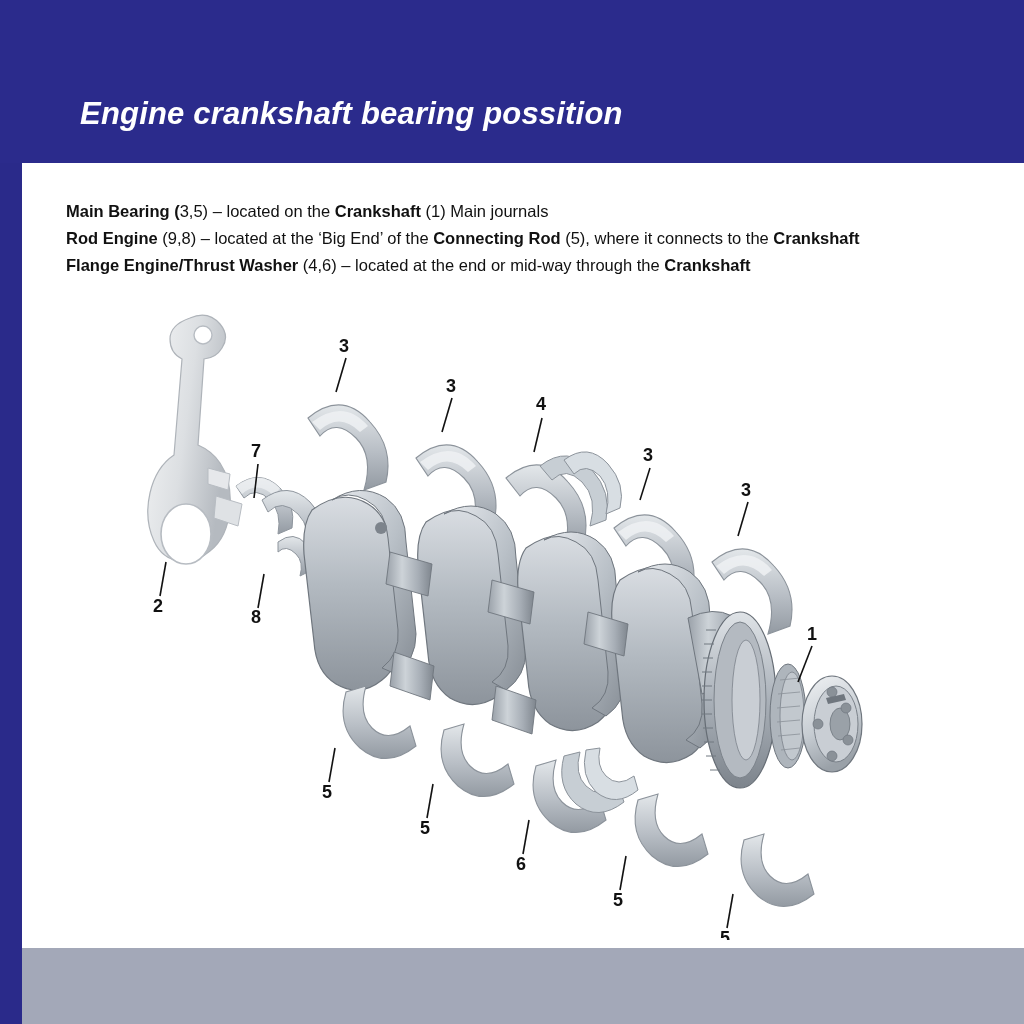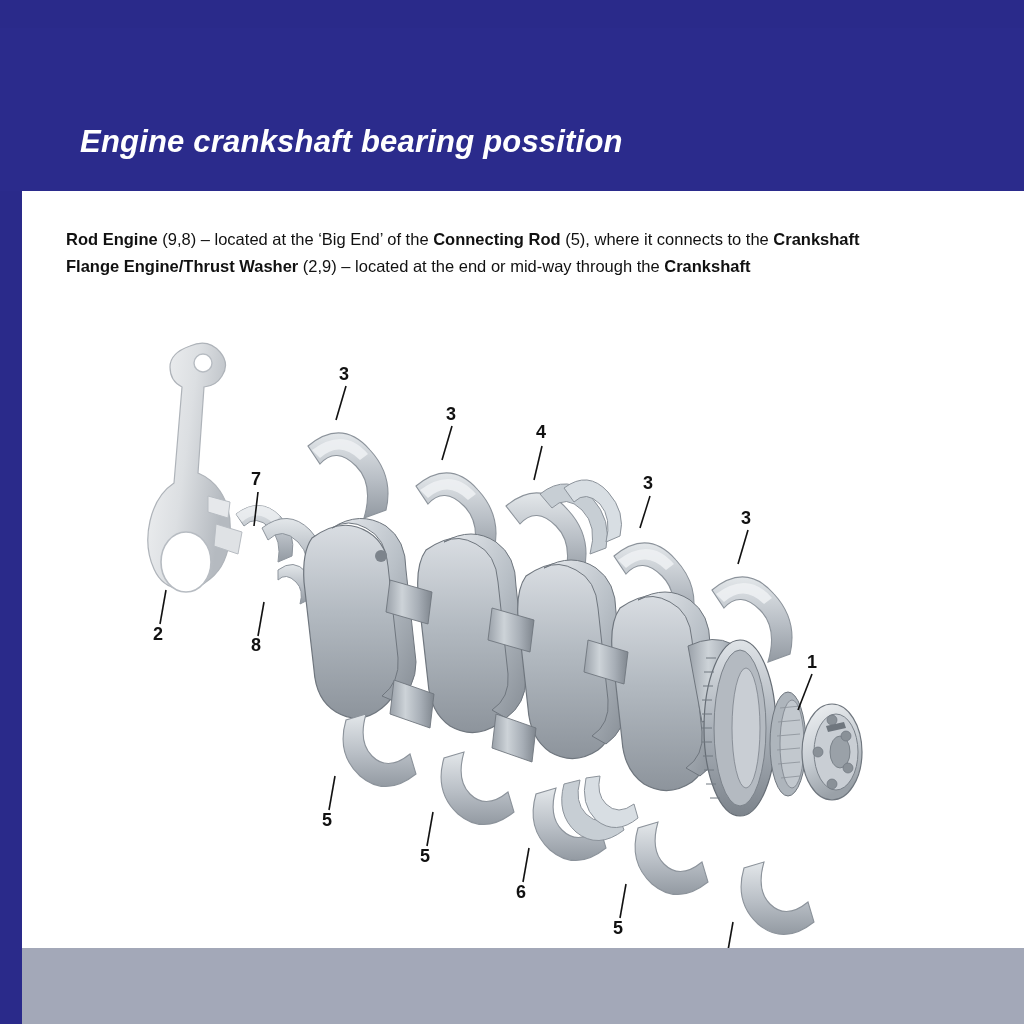--- a/index.html
+++ b/index.html
@@ -11,21 +11,20 @@
     width: 1024px;
     height: 1024px;
     font-family: "Liberation Sans", sans-serif;
     position: relative;
     overflow: hidden;
   }
   .page {
     position: absolute;
     inset: 0;
     background: #ffffff;
-    margin-top: 28px;
   }
   
   .left-strip {
     position: absolute;
     left: 0;
     top: 0;
     width: 22px;
     height: 1024px;
     background: #2a2a8a;
   }
@@ -103,22 +102,23 @@
 
 <div class="page">
 
   <div class="left-strip"></div>
 
   <div class="header">
     <div class="header-title">Engine crankshaft bearing possition</div>
   </div>
 
   <div class="textblock">
+    <div class="textline"><span class="b">Main Bearing (</span><span>3,5) – located on the </span><span class="b">Crankshaft</span><span> (1) Main journals</span></div>
     <div class="textline"><span class="b">Rod Engine</span><span> (9,8) – located at the ‘Big End’ of the </span><span class="b">Connecting Rod</span><span> (5), where it connects to the </span><span class="b">Crankshaft</span></div>
-    <div class="textline"><span class="b">Flange Engine/Thrust Washer</span><span> (2,9) – located at the end or mid-way through the </span><span class="b">Crankshaft</span></div>
+    <div class="textline"><span class="b">Flange Engine/Thrust Washer</span><span> (4,6) – located at the end or mid-way through the </span><span class="b">Crankshaft</span></div>
   </div>
 
   <div class="figure">
     <svg width="960" height="640" viewBox="0 0 960 640" xmlns="http://www.w3.org/2000/svg">
       <defs>
         <linearGradient id="metalA" x1="0" y1="0" x2="0" y2="1">
           <stop offset="0%" stop-color="#d9dde2"></stop>
           <stop offset="45%" stop-color="#b3bac1"></stop>
           <stop offset="100%" stop-color="#8d949c"></stop>
         </linearGradient>

